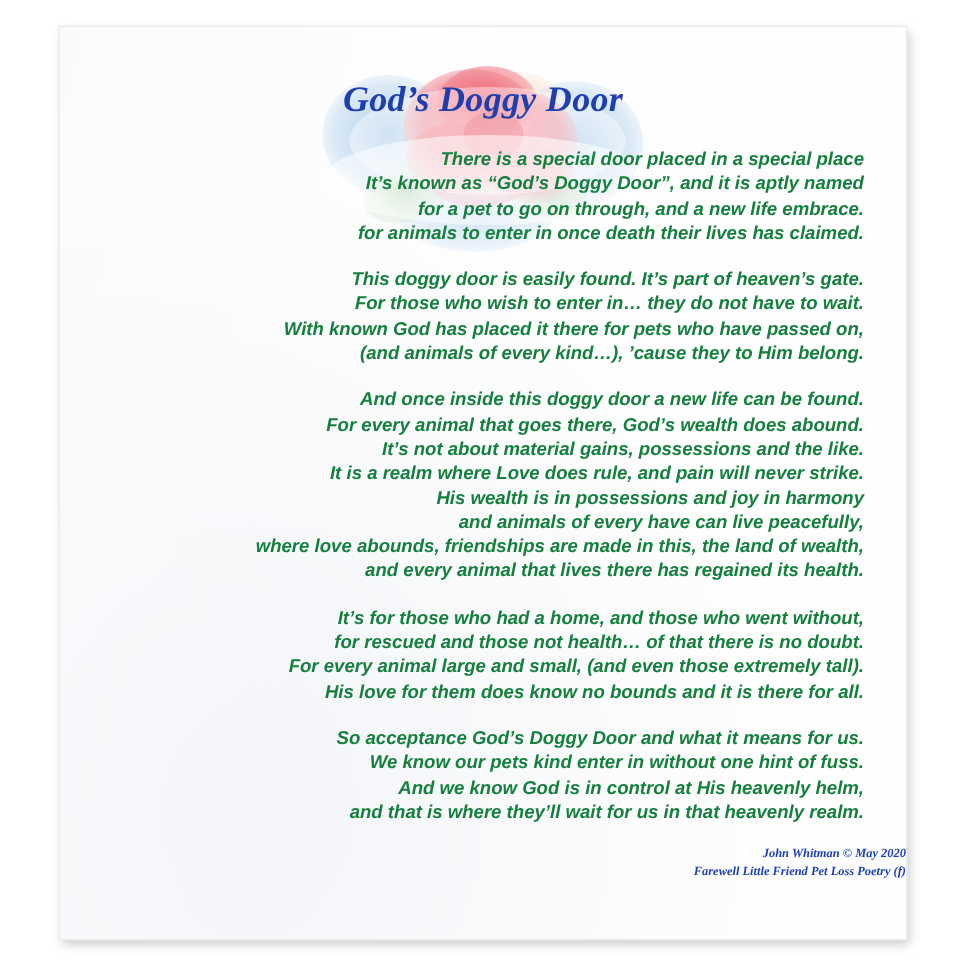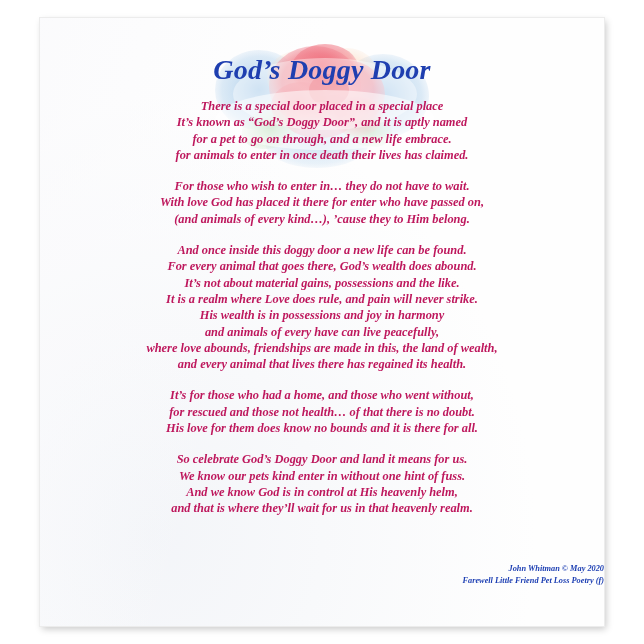--- a/index.html
+++ b/index.html
@@ -56,34 +56,34 @@
   
   .poem-title {
     position: absolute;
     left: 0;
     right: 0;
     top: 36px;
     text-align: center;
     font-family: "Liberation Serif", serif;
     font-style: italic;
     font-weight: bold;
-    font-size: 28px;
+    font-size: 24px;
     letter-spacing: 0.2px;
     color: #1f3fb0;
     z-index: 4;
   }
   
   .poem-body {
     position: absolute;
     left: 28px;
     right: 28px;
     top: 80px;
-    text-align: center;
-    color: #be185d;
-    font-family: Liberation Serif, serif;
+    text-align: right;
+    color: #15803d;
+    font-family: Liberation Sans, sans-serif;
     font-style: italic;
     font-weight: bold;
     font-size: 12.4px;
     line-height: 16.3px;
     z-index: 3;
   }
   .stanza {
     margin: 0 0 15px 0;
   }
   .stanza .line {
@@ -170,44 +170,46 @@
     <div class="poem-body">
 
       <p class="stanza">
         <span class="line">There is a special door placed in a special place</span>
         <span class="line">It’s known as “God’s Doggy Door”, and it is aptly named</span>
         <span class="line">for a pet to go on through, and a new life embrace.</span>
         <span class="line">for animals to enter in once death their lives has claimed.</span>
       </p>
 
       <p class="stanza">
+        <span class="line">This doggy door is easily found.  It’s part of heaven’s gate.</span>
         <span class="line">For those who wish to enter in… they do not have to wait.</span>
-        <span class="line">With love God has placed it there for enter who have passed on,</span>
+        <span class="line">With known God has placed it there for pets who have passed on,</span>
         <span class="line">(and animals of every kind…), ’cause they to Him belong.</span>
       </p>
 
       <p class="stanza">
         <span class="line">And once inside this doggy door a new life can be found.</span>
         <span class="line">For every animal that goes there, God’s wealth does abound.</span>
         <span class="line">It’s not about material gains, possessions and the like.</span>
         <span class="line">It is a realm where Love does rule, and pain will never strike.</span>
         <span class="line">His wealth is in possessions and joy in harmony</span>
         <span class="line">and animals of every have can live peacefully,</span>
         <span class="line">where love abounds, friendships are made in this, the land of wealth,</span>
         <span class="line">and every animal that lives there has regained its health.</span>
       </p>
 
       <p class="stanza">
         <span class="line">It’s for those who had a home, and those who went without,</span>
         <span class="line">for rescued and those not health… of that there is no doubt.</span>
+        <span class="line">For every animal large and small, (and even those extremely tall).</span>
         <span class="line">His love for them does know no bounds and it is there for all.</span>
       </p>
 
       <p class="stanza">
-        <span class="line">So celebrate God’s Doggy Door and land it means for us.</span>
+        <span class="line">So acceptance God’s Doggy Door and what it means for us.</span>
         <span class="line">We know our pets kind enter in without one hint of fuss.</span>
         <span class="line">And we know God is in control at His heavenly helm,</span>
         <span class="line">and that is where they’ll wait for us in that heavenly realm.</span>
       </p>
 
     </div>
 
     <div class="credit">
       <span class="line">John Whitman © May 2020</span>
       <span class="line">Farewell Little Friend Pet Loss Poetry (f)</span>

